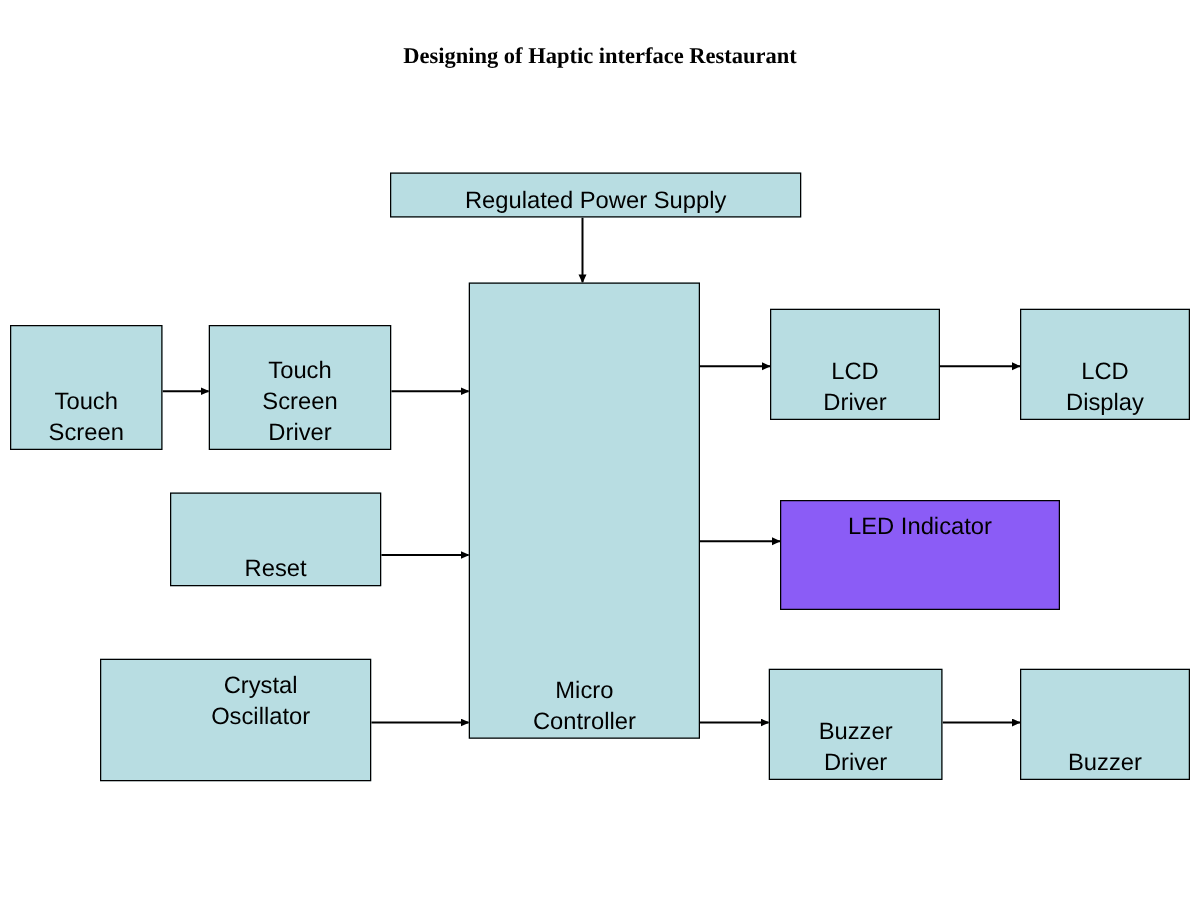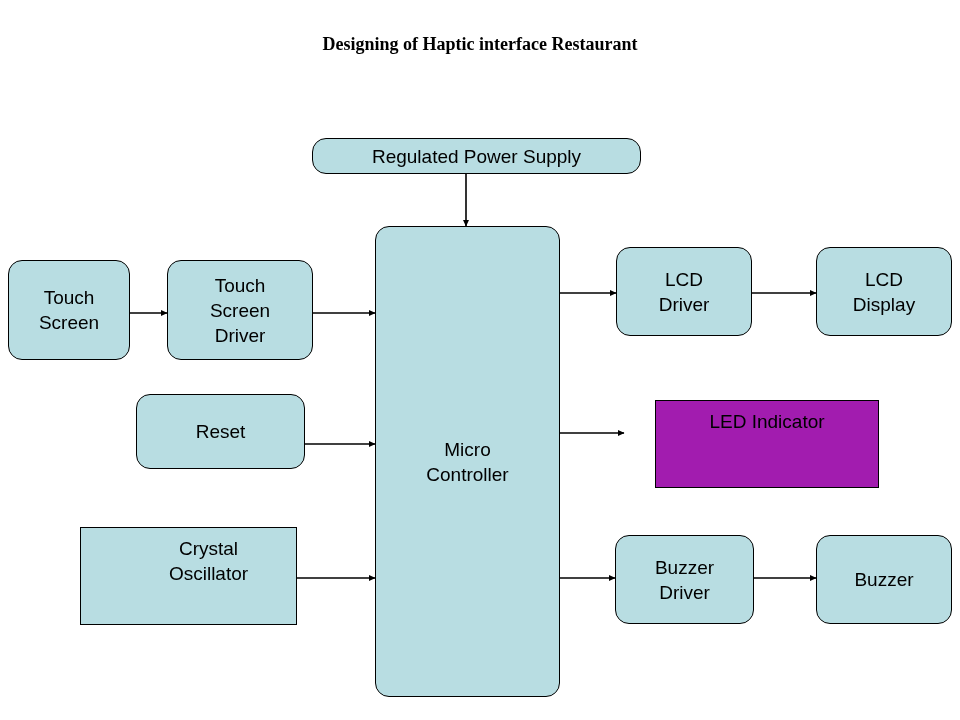--- a/index.html
+++ b/index.html
@@ -40,21 +40,21 @@
     line-height: 25px;
     display: flex;
     justify-content: center;
     text-align: center;
   }
   .block .label {
     display: block;
     white-space: pre-line;
   }
   
-  .v-center { align-items: center; border-radius: 14px; }
+  .v-center { align-items: flex-end; }
   .v-top    { align-items: flex-start; }
 
   svg#connectors {
     position: absolute;
     left: 0;
     top: 0;
     width: 960px;
     height: 720px;
     pointer-events: none;
   }
@@ -103,36 +103,36 @@
 
   <div class="block v-center" style="left: 136px; top: 394px; width: 169px; height: 75px; background: rgb(184, 221, 226); border-color: rgb(0, 0, 0); color: rgb(0, 0, 0);">
     <span class="label">Reset</span>
   </div>
 
   <div class="block v-top" style="left: 80px; top: 527px; width: 217px; height: 98px; background: rgb(184, 221, 226); border-color: rgb(0, 0, 0); color: rgb(0, 0, 0); align-items: flex-start; padding-top: 8px; padding-left: 40px;">
     <span class="label">Crystal
 Oscillator</span>
   </div>
 
-  <div class="block v-center" style="left: 375px; top: 226px; width: 185px; height: 471px; background: rgb(184, 221, 226); border-color: rgb(0, 0, 0); color: rgb(0, 0, 0);">
+  <div class="block v-center" style="left: 375px; top: 226px; width: 185px; height: 365px; background: rgb(184, 221, 226); border-color: rgb(0, 0, 0); color: rgb(0, 0, 0);">
     <span class="label">Micro
 Controller</span>
   </div>
 
   <div class="block v-center" style="left: 616px; top: 247px; width: 136px; height: 89px; background: rgb(184, 221, 226); border-color: rgb(0, 0, 0); color: rgb(0, 0, 0);">
     <span class="label">LCD
 Driver</span>
   </div>
 
   <div class="block v-center" style="left: 816px; top: 247px; width: 136px; height: 89px; background: rgb(184, 221, 226); border-color: rgb(0, 0, 0); color: rgb(0, 0, 0);">
     <span class="label">LCD
 Display</span>
   </div>
 
-  <div class="block v-top" style="left: 624px; top: 400px; width: 224px; height: 88px; background: #a21caf; border-color: rgb(0, 0, 0); color: rgb(0, 0, 0); align-items: flex-start; padding-top: 8px; margin-left: 31px;">
+  <div class="block v-top" style="left: 624px; top: 400px; width: 224px; height: 88px; background: #8b5cf6; border-color: rgb(0, 0, 0); color: rgb(0, 0, 0); align-items: flex-start; padding-top: 8px;">
     <span class="label">LED Indicator</span>
   </div>
 
   <div class="block v-center" style="left: 615px; top: 535px; width: 139px; height: 89px; background: rgb(184, 221, 226); border-color: rgb(0, 0, 0); color: rgb(0, 0, 0);">
     <span class="label">Buzzer
 Driver</span>
   </div>
 
   <div class="block v-center" style="left: 816px; top: 535px; width: 136px; height: 89px; background: rgb(184, 221, 226); border-color: rgb(0, 0, 0); color: rgb(0, 0, 0);">
     <span class="label">Buzzer</span>

